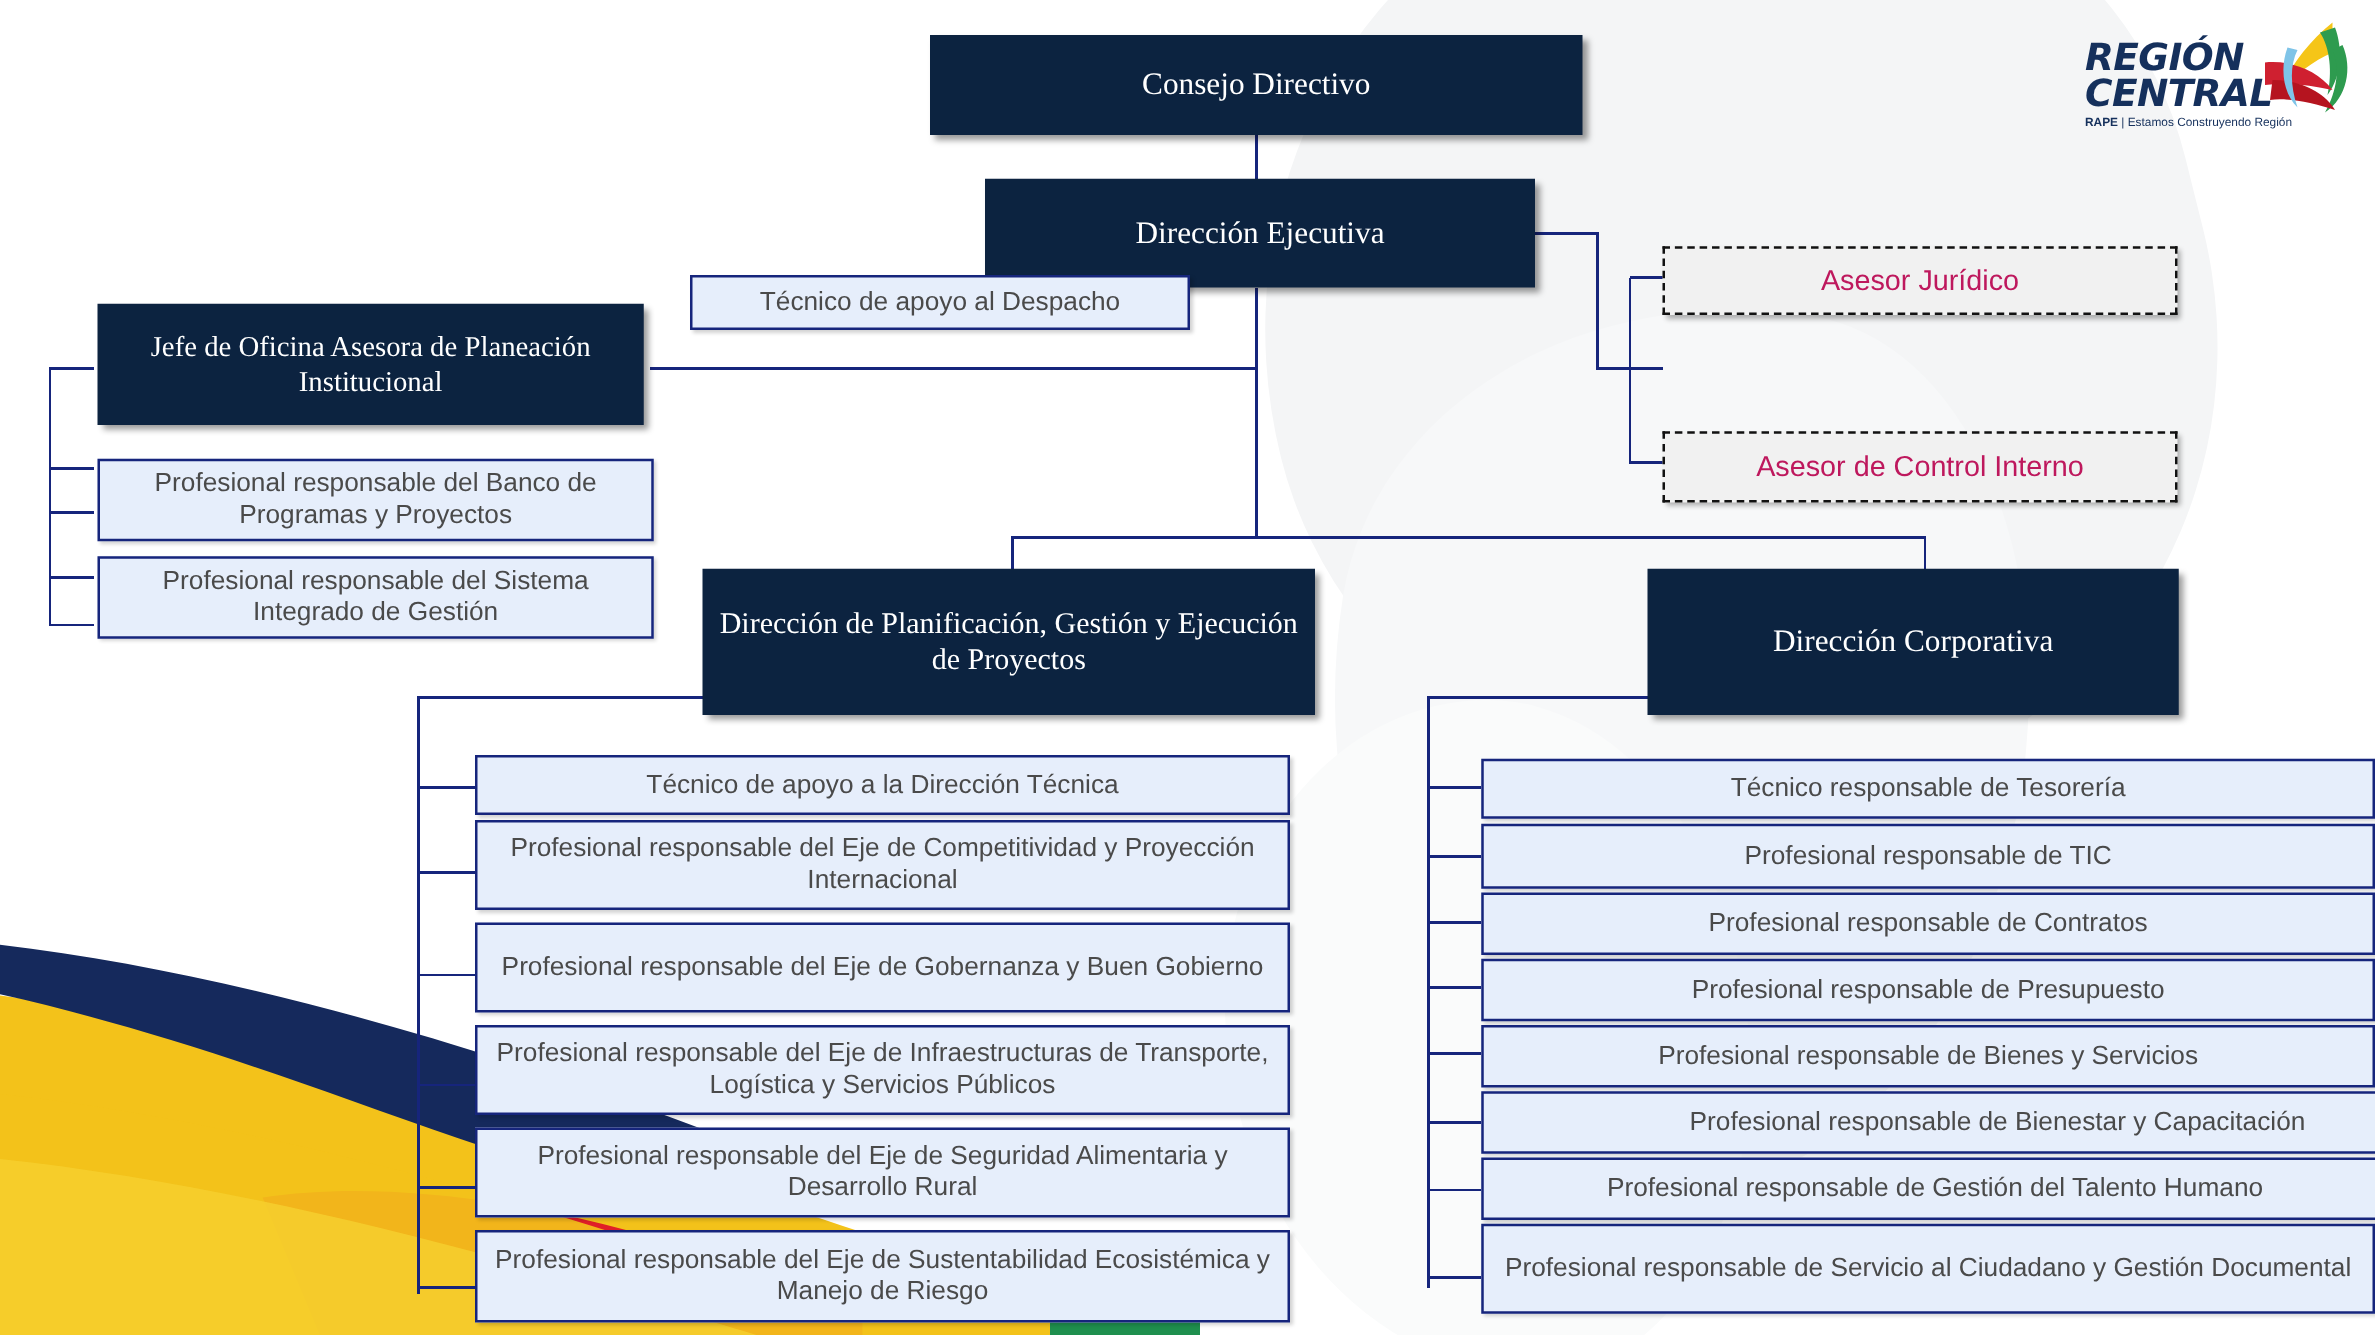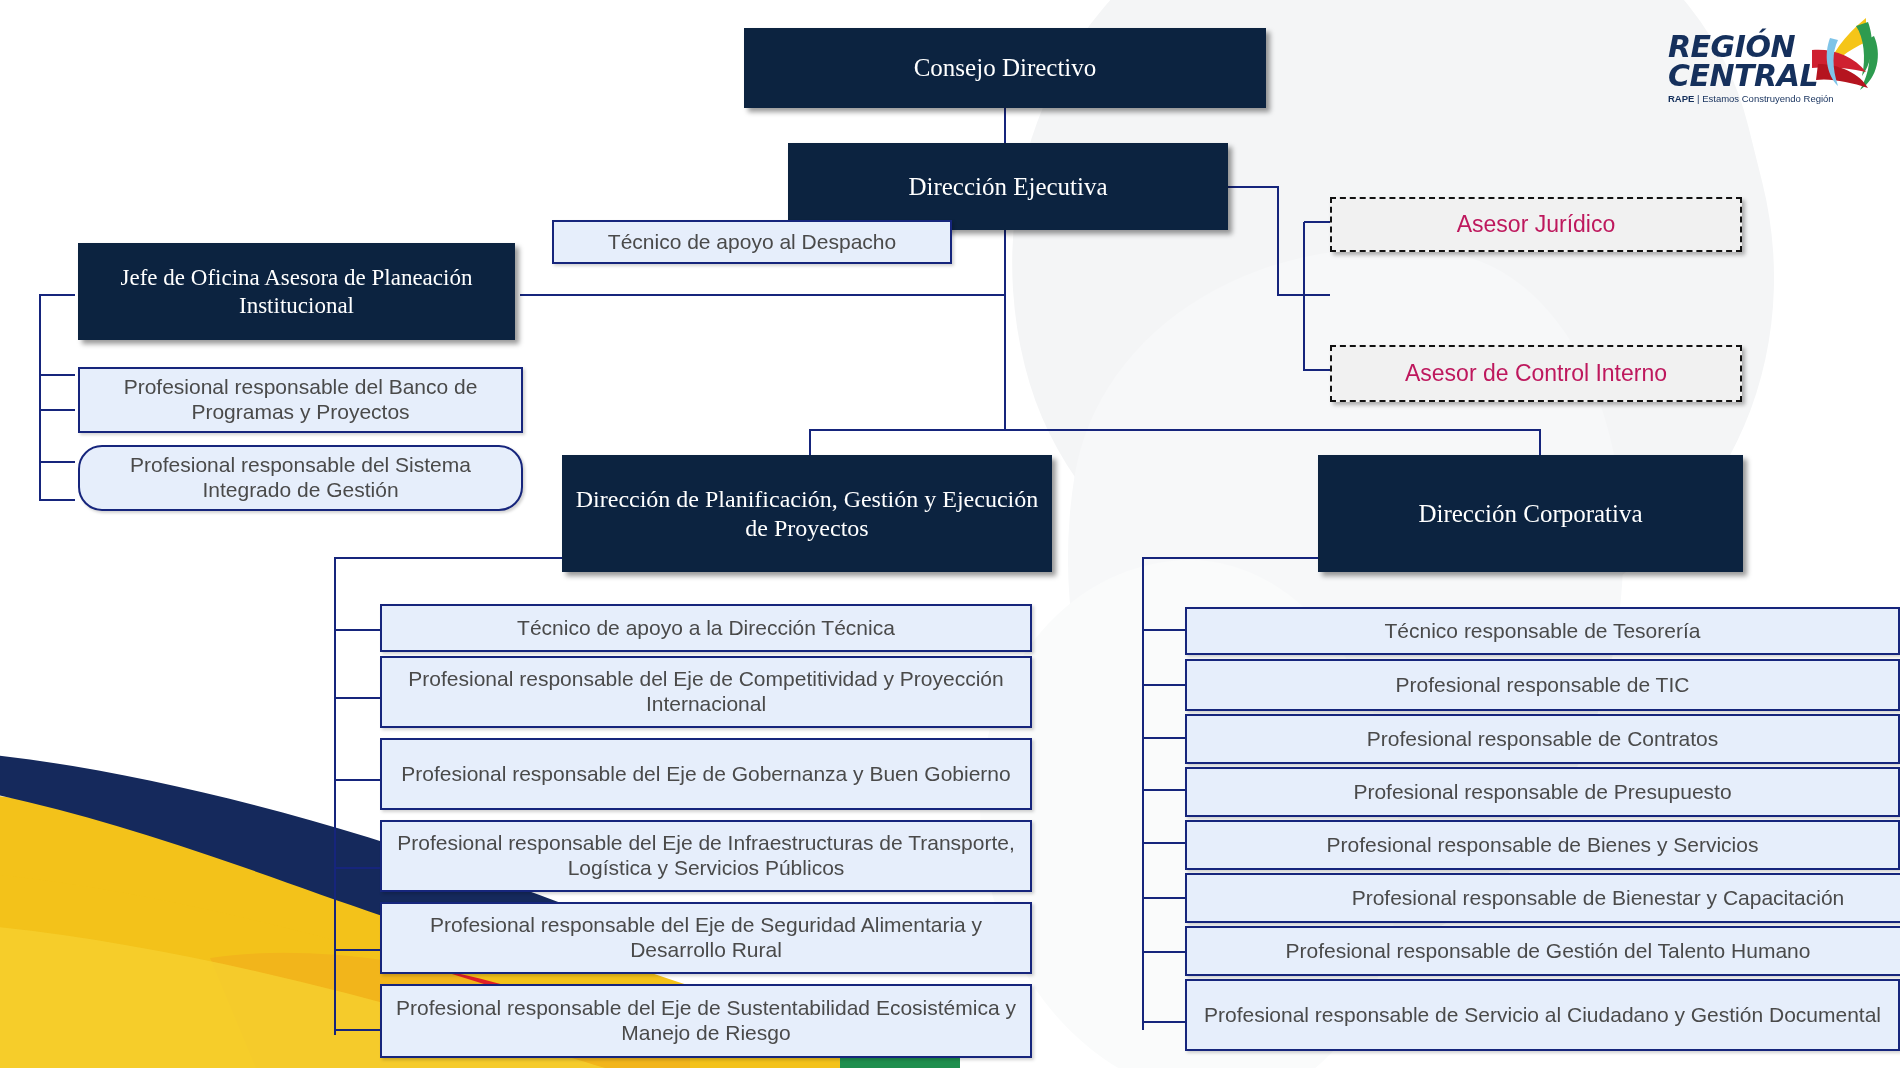--- a/index.html
+++ b/index.html
@@ -236,21 +236,21 @@
   <div class="node dark" style="left:744px; top:28px; width:522px; height:80px; font-size:25px;">Consejo Directivo</div>
 
   <div class="node dark" style="left:788px; top:143px; width:440px; height:87px; font-size:25px;">Dirección Ejecutiva</div>
 
   <div class="node light" style="left:552px; top:220px; width:400px; height:44px; font-size:21px;">Técnico de apoyo al Despacho</div>
 
   <div class="node dark" style="left:78px; top:243px; width:437px; height:97px; font-size:23px;">Jefe de Oficina Asesora de Planeación Institucional</div>
 
   <div class="node light" style="left:78px; top:367px; width:445px; height:66px; font-size:21px;">Profesional responsable del Banco de Programas y Proyectos</div>
 
-  <div class="node light" style="left:78px; top:445px; width:445px; height:66px; font-size:21px;border-radius:24px;">Profesional responsable del Sistema Integrado de Gestión</div>
+  <div class="node light" style="left:78px; top:445px; width:445px; height:66px; font-size:21px;">Profesional responsable del Sistema Integrado de Gestión</div>
 
   <div class="node dashed" style="left:1330px; top:197px; width:412px; height:55px; font-size:23px;">Asesor Jurídico</div>
 
 
   <div class="node dashed" style="left:1330px; top:345px; width:412px; height:57px; font-size:23px;">Asesor de Control Interno</div>
 
   <div class="node dark" style="left:562px; top:455px; width:490px; height:117px; font-size:24px;">Dirección de Planificación, Gestión y Ejecución de Proyectos</div>
 
   <div class="node dark" style="left:1318px; top:455px; width:425px; height:117px; font-size:25px;">Dirección Corporativa</div>
 

